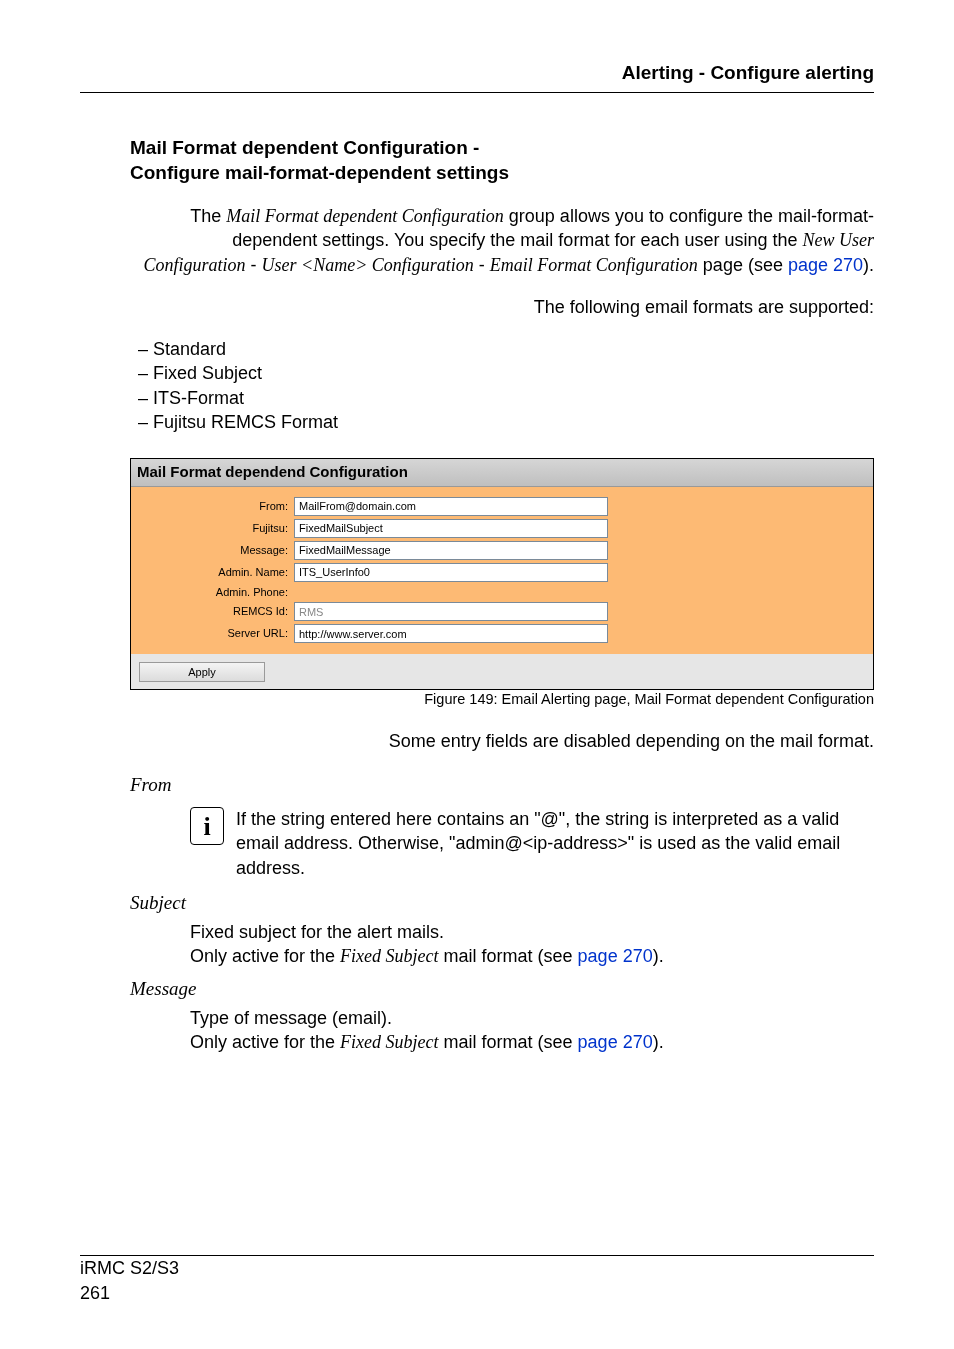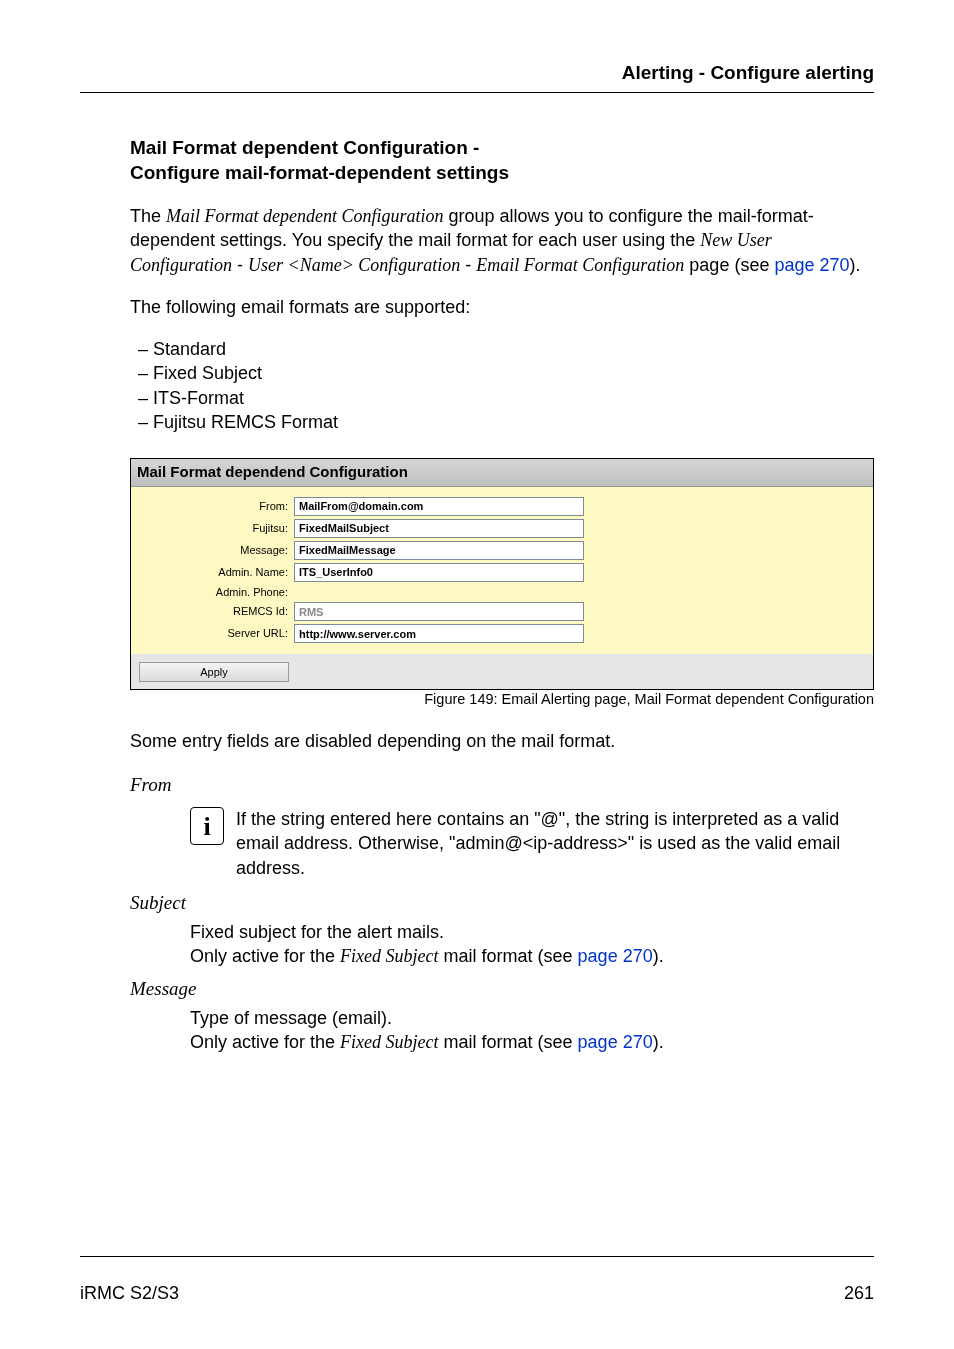--- a/index.html
+++ b/index.html
@@ -21,21 +21,21 @@
     border-bottom: 1.5px solid #000;
     padding-bottom: 6px;
     margin-bottom: 42px;
   }
   .content { padding-left: 50px; }
   h2.sect {
     font-weight: bold;
     font-size: 19px;
     margin-bottom: 18px;
   }
-  p.body { margin-bottom: 18px; }
+  p.body { margin-bottom: 18px; text-align: right; }
   .italic { font-style: italic; font-family: "Times New Roman", serif; }
   .link { color: #0033cc; }
   ul.dash { list-style: none; padding-left: 0; margin-bottom: 24px; }
   ul.dash li::before { content: "– "; margin-left: 0; }
   ul.dash li { padding-left: 26px; text-indent: -18px; }
 
   
   .figure-wrap { margin: 4px 0 8px 0; }
   .fig-panel {
     border: 1px solid #000;
@@ -43,50 +43,49 @@
     font-family: Verdana, Arial, sans-serif;
   }
   .fig-title {
     background: linear-gradient(#d6d6d6, #bfbfbf);
     font-weight: bold;
     font-size: 15px;
     padding: 3px 6px;
     border-bottom: 1px solid #999;
   }
   .fig-body {
-    background: #fef9c3;
+    background: #fdba74;
     padding: 10px 8px 8px 8px;
   }
   .fig-row {
     display: flex;
     align-items: center;
     margin-bottom: 3px;
     font-size: 11px;
   }
   .fig-label {
     width: 155px;
     text-align: right;
     padding-right: 6px;
     color: #000;
   }
   .fig-input {
-    width: 290px;
+    width: 314px;
     height: 19px;
     border: 1px solid #7a8a99;
     background: #fff;
     font-size: 11px;
     padding: 1px 4px;
     font-family: Verdana, Arial, sans-serif;
     color: #000;
-    font-weight: bold;
   }
   .fig-input.disabled { color: #888; }
   .fig-apply-wrap { background:#e6e6e6; padding: 4px 8px 6px 8px; border-top: 0; }
   .fig-apply {
-    width: 150px;
+    width: 126px;
     height: 20px;
     font-size: 11px;
     background: linear-gradient(#f4f4f4,#dcdcdc);
     border: 1px solid #9a9a9a;
     cursor: pointer;
   }
   .fig-caption {
     font-size: 14.5px;
     margin-top: 0;
     margin-bottom: 20px;
@@ -108,24 +107,25 @@
     flex: 0 0 34px;
   }
   .info-text { flex: 1; }
 
   .footer {
     position: absolute;
     bottom: 44px;
     left: 80px;
     right: 80px;
     border-top: 1.5px solid #000;
-    padding-top: 24px;
+    padding-top: 0;
     display: flex;
     justify-content: space-between;
     font-size: 18px;
+    flex-direction: column;
   }
 </style>
 </head>
 <body>
 
 <div class="page-header">
   <span>Alerting - Configure alerting</span>
 </div>
 
 <div class="content">

